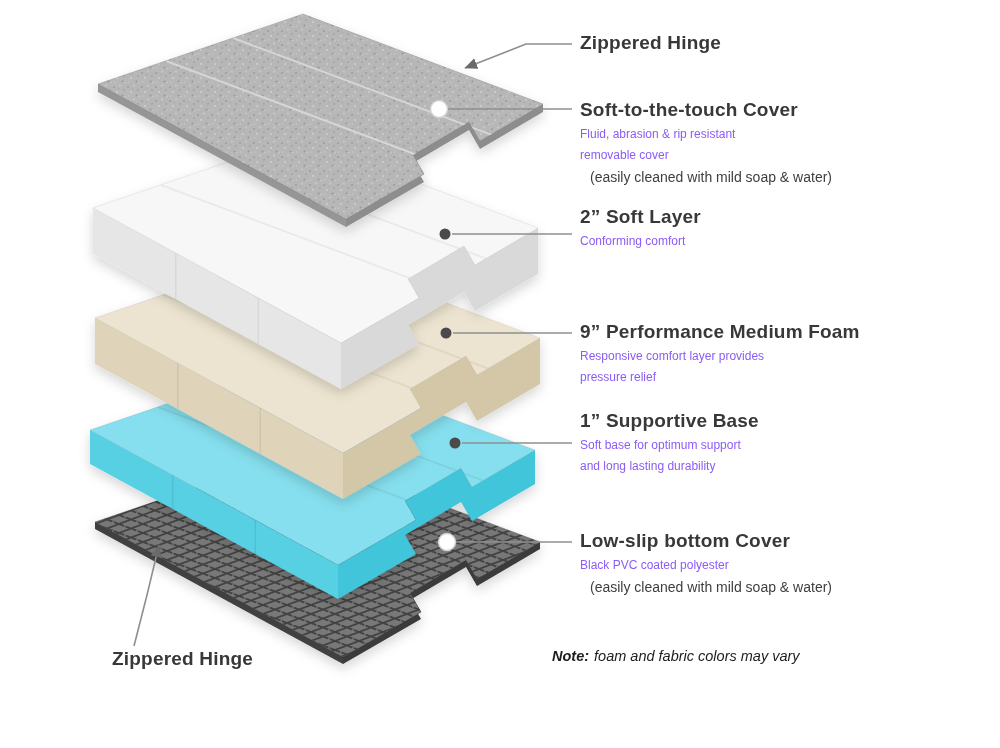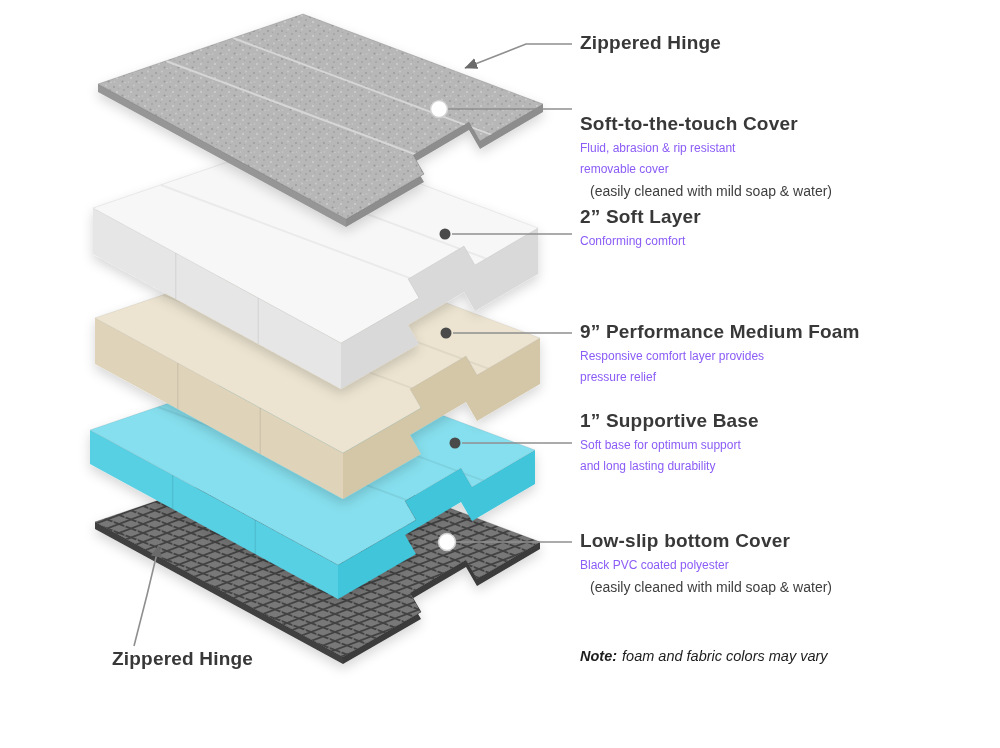--- a/index.html
+++ b/index.html
@@ -5,21 +5,21 @@
   html,body { margin:0; padding:0; background:#ffffff; }
   .canvas {
     position:relative; width:1000px; height:748px; background:#ffffff;
     font-family:"Liberation Sans", sans-serif; overflow:hidden;
   }
   svg.diagram { position:absolute; left:0; top:0; }
   .callout { position:absolute; left:580px; width:405px; }
   .co-heading { font-size:19px; font-weight:bold; letter-spacing:.2px; color:#383838; margin-bottom:3px; }
   .co-line { font-size:12px; line-height:21px; color:#8b5cf6; }
   .co-fine { font-size:14px; line-height:19px; margin-top:2px; color:#3e3e3e;margin-left:10px; }
-  .note { position:absolute; left:580px; top:648px; font-size:14.5px; font-style:italic; color:#1d1d1d; }
+  .note { position:absolute; left:552px; top:648px; font-size:14.5px; font-style:italic; color:#1d1d1d; }
   .note .prefix { font-weight:bold; margin-right:5px; }
   .bottom-hinge { position:absolute; left:112px; top:648px; font-size:19px; font-weight:bold; letter-spacing:.2px; color:#383838; }
   .firmness { position:absolute; left:0; top:699px; width:1000px; text-align:center; font-size:22px; font-weight:bold; letter-spacing:2px; color:#8b5cf6;margin-top:44px; }
 </style>
 </head>
 <body>
 
 <div class="canvas">
 
   <svg class="diagram" width="1000" height="748" viewBox="0 0 1000 748">
@@ -131,21 +131,21 @@
       <circle cx="446" cy="333" r="5.5" fill="#4a4a4a"></circle>
       <circle cx="455" cy="443" r="5.5" fill="#4a4a4a"></circle>
       <circle cx="447" cy="542" r="8.5" fill="#ffffff" stroke="#d2d2d2" stroke-width="1.5"></circle>
     </g>
   </svg>
 
   <div class="callout" style="top:32px">
     <div class="co-heading">Zippered Hinge</div>
   </div>
 
-  <div class="callout" style="top:113px">
+  <div class="callout" style="top:99px">
     <div class="co-heading">Soft-to-the-touch Cover</div>
     <div class="co-line">Fluid, abrasion &amp; rip resistant</div>
     <div class="co-line">removable cover</div>
     <div class="co-fine">(easily cleaned with mild soap &amp; water)</div>
   </div>
 
   <div class="callout" style="top:206px">
     <div class="co-heading">2” Soft Layer</div>
     <div class="co-line">Conforming comfort</div>
   </div>

